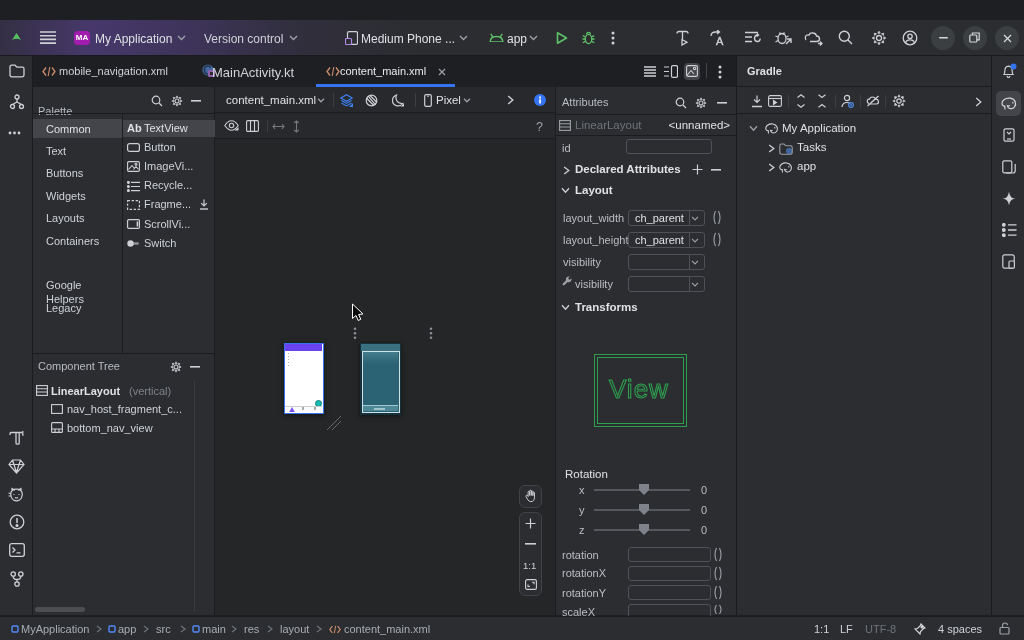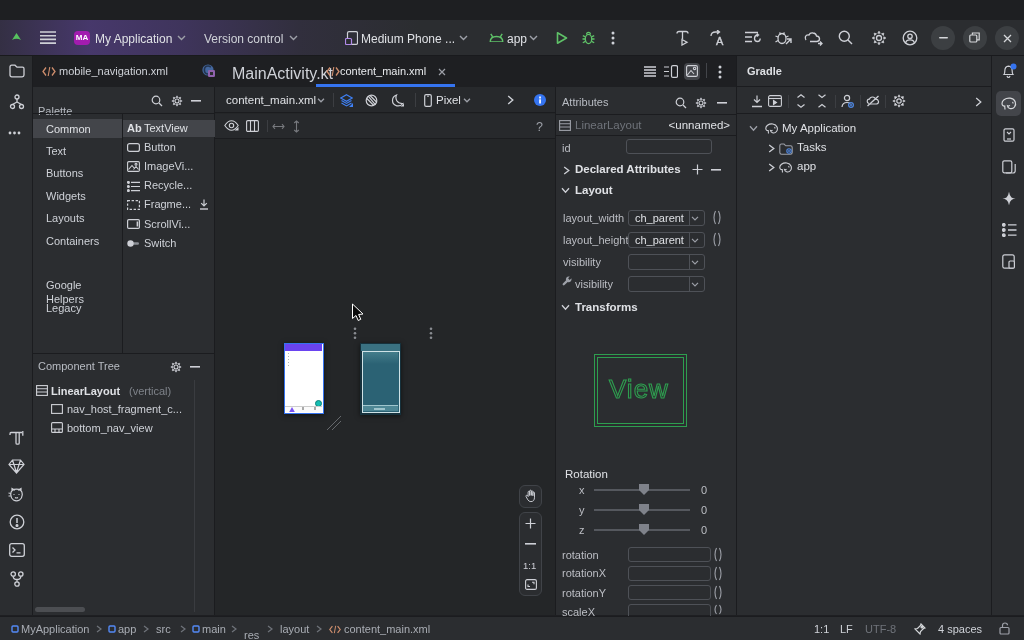--- a/index.html
+++ b/index.html
@@ -170,21 +170,21 @@
           <path d="M7.8 1 L6.2 10" stroke-width="1.1"></path>
         </g>
       </svg>
   <div class="txt" style="left:26px;top:9px;font-size:11px;color:#cfd2d8;">mobile_navigation.xml</div>
   <svg class="ico" style="left:169px;top:8px" width="14" height="14" viewBox="0 0 14 14">
         <circle cx="6" cy="6" r="5.6" fill="#44679f"></circle>
         <path d="M8.8 3.2 Q7.6 2 6 2 Q2.4 2 2.4 6 Q2.4 10 6 10" fill="none" stroke="#23344f" stroke-width="1.6"></path>
         <rect x="6" y="6" width="7" height="7" rx="1.2" fill="#9062ae"></rect>
         <rect x="8" y="8" width="3" height="3" fill="#2b2d30"></rect>
       </svg>
-  <div class="txt" style="left:199px;top:9px;font-size:16px;color:#cfd2d8;">MainActivity.kt</div>
+  <div class="txt" style="left:179px;top:9px;font-size:13px;color:#cfd2d8;">MainActivity.kt</div>
   <svg class="ico" style="left:293px;top:10px" width="14" height="11" viewBox="0 0 14 11">
         <g fill="none" stroke="#cf8e6d" stroke-width="1.3">
           <path d="M4 1.5 L1 5.5 L4 9.5 M10 1.5 L13 5.5 L10 9.5"></path>
           <path d="M7.8 1 L6.2 10" stroke-width="1.1"></path>
         </g>
       </svg>
   <div class="txt" style="left:307px;top:9px;font-size:11px;color:#e8eaed;">content_main.xml</div>
   <svg class="ico" style="left:405px;top:12px" width="8" height="8" viewBox="0 0 8 8">
         <path d="M1 1 L7 7 M7 1 L1 7" stroke="#9da0a8" stroke-width="1.2"></path>
       </svg>
@@ -790,21 +790,21 @@
   <svg class="ico" style="left:180px;top:8px" width="6" height="8" viewBox="0 0 6 8">
         <path d="M1 1 L5 4 L1 7" fill="none" stroke="#6f737a" stroke-width="1.2"></path>
       </svg>
   <svg class="ico" style="left:192px;top:8px" width="8" height="8" viewBox="0 0 8 8">
         <rect x="1" y="1" width="6" height="6" rx="1" fill="none" stroke="#548af7" stroke-width="1.4"></rect>
       </svg>
   <div class="txt" style="left:202px;top:6px;color:#a9adb4;">main</div>
   <svg class="ico" style="left:231px;top:8px" width="6" height="8" viewBox="0 0 6 8">
         <path d="M1 1 L5 4 L1 7" fill="none" stroke="#6f737a" stroke-width="1.2"></path>
       </svg>
-  <div class="txt" style="left:244px;top:12px;color:#a9adb4;">res</div>
+  <div class="txt" style="left:244px;top:6px;color:#a9adb4;">res</div>
   <svg class="ico" style="left:267px;top:8px" width="6" height="8" viewBox="0 0 6 8">
         <path d="M1 1 L5 4 L1 7" fill="none" stroke="#6f737a" stroke-width="1.2"></path>
       </svg>
   <div class="txt" style="left:280px;top:6px;color:#a9adb4;">layout</div>
   <svg class="ico" style="left:316px;top:8px" width="6" height="8" viewBox="0 0 6 8">
         <path d="M1 1 L5 4 L1 7" fill="none" stroke="#6f737a" stroke-width="1.2"></path>
       </svg>
   <svg class="ico" style="left:329px;top:8px" width="12" height="9" viewBox="0 0 12 9">
         <g fill="none" stroke="#cf8e6d" stroke-width="1.2">
           <path d="M3.4 1.2 L0.8 4.5 L3.4 7.8 M8.6 1.2 L11.2 4.5 L8.6 7.8"></path>

